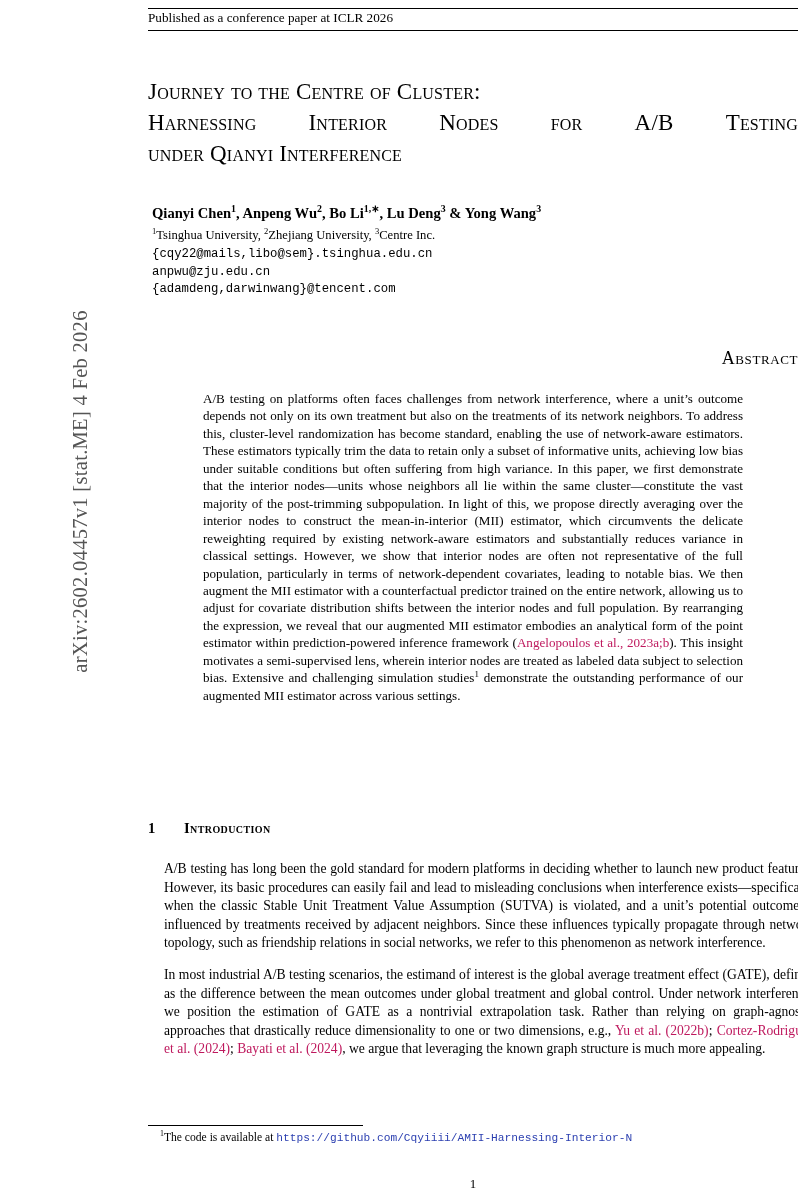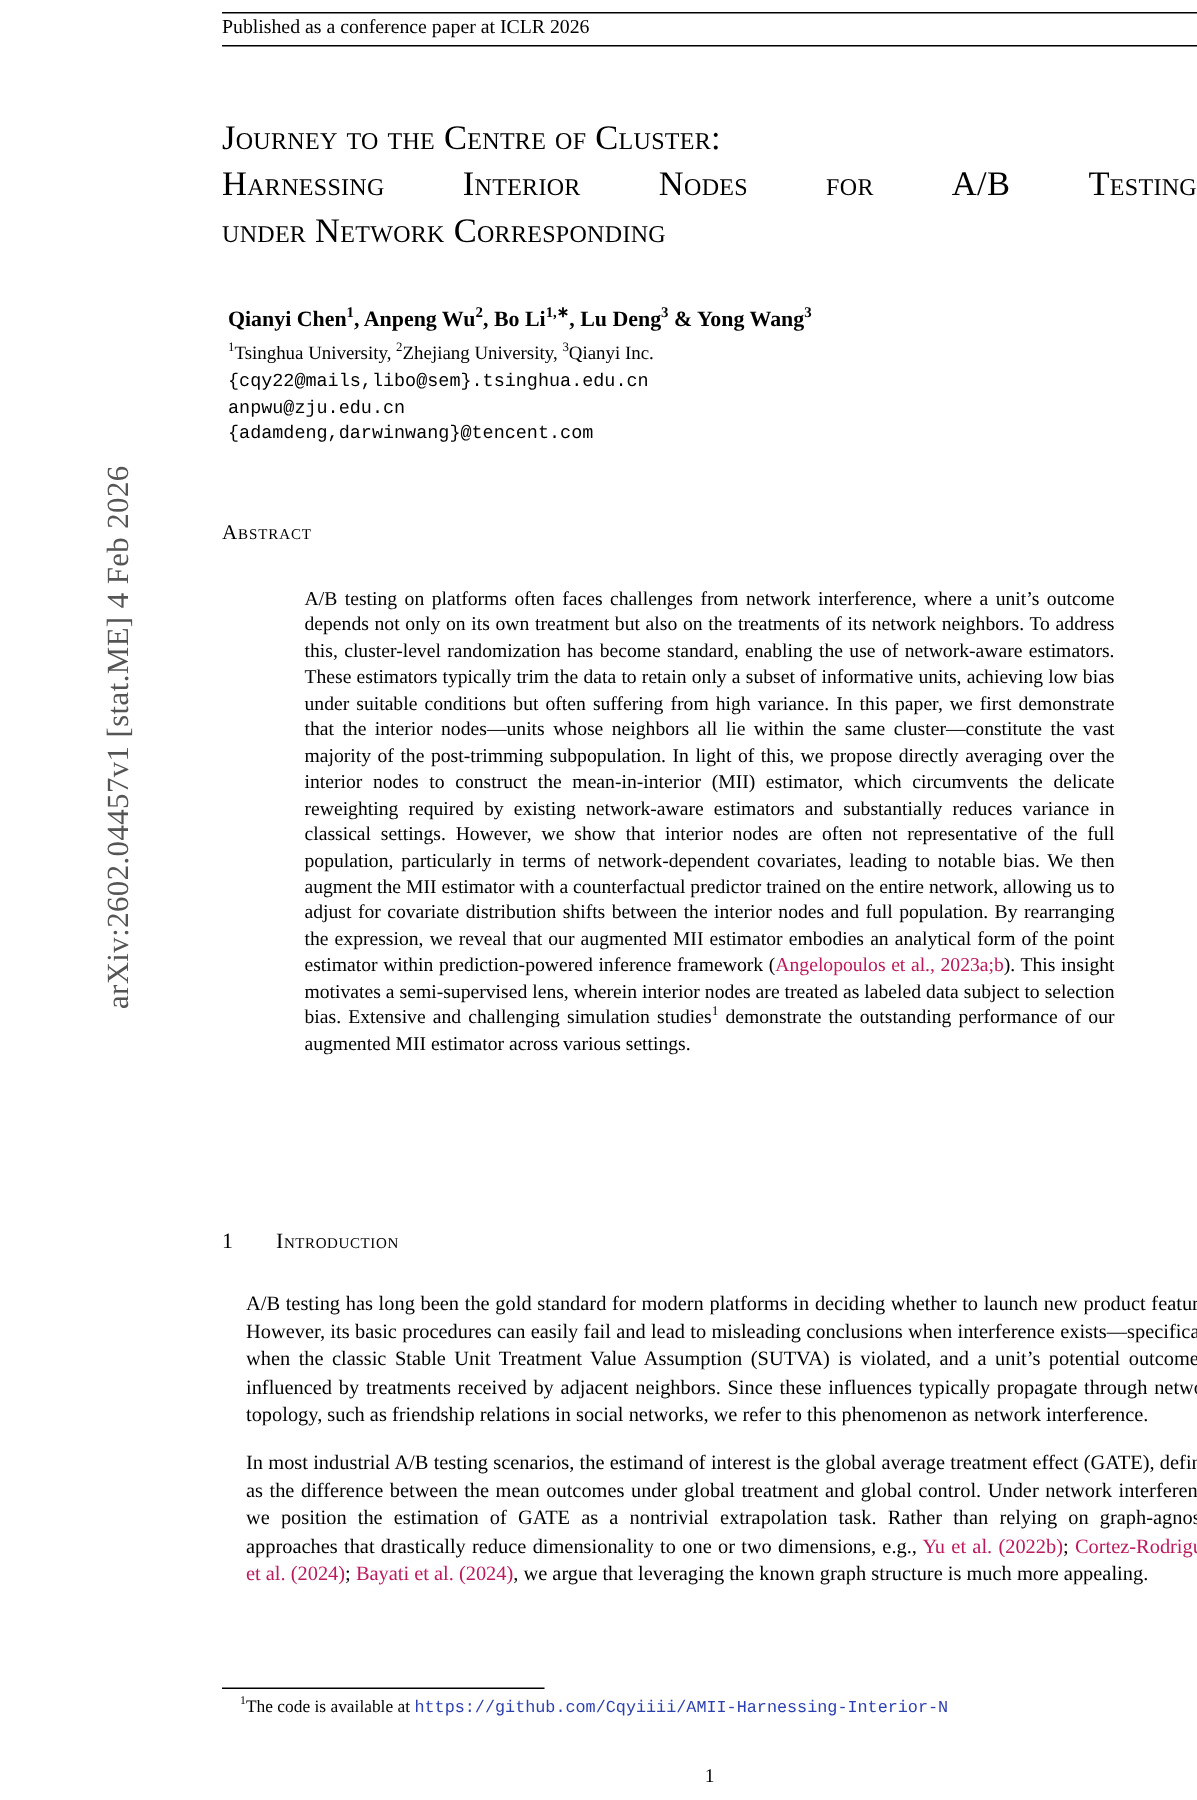--- a/index.html
+++ b/index.html
@@ -101,42 +101,43 @@
     width: 646px;
     font-family: "Liberation Mono", monospace;
     font-size: 12.3px;
     line-height: 17.5px;
   }
   .abstract-head {
     position: absolute;
     left: 0;
     top: 348px;
     width: 650px;
-    text-align: left;
-    font-size: 14px;
+    text-align: right;
+    font-size: 18px;
     font-variant: small-caps;
     letter-spacing: 0.6px;
   }
   .abstract-body {
     position: absolute;
     left: 55px;
     top: 390px;
     width: 540px;
     font-size: 13.1px;
     line-height: 17.45px;
     text-align: justify;
   }
   .section-head {
     position: absolute;
     left: 0;
     top: 820px;
     width: 650px;
     font-size: 14.6px;
     font-variant: small-caps;
     letter-spacing: 0.4px;
+    font-weight: bold;
   }
   .section-num { display: inline-block; width: 36px; }
   .body-text {
     position: absolute;
     left: 16px;
     top: 860px;
     width: 650px;
     font-size: 13.6px;
     line-height: 18.6px;
     text-align: justify;
@@ -190,31 +191,31 @@
     <div class="title">
       <span class="line">Journey to the Centre of Cluster:</span>
       <span class="line l2">
         <span>Harnessing</span>
         <span>Interior</span>
         <span>Nodes</span>
         <span>for</span>
         <span>A/B</span>
         <span>Testing</span>
       </span>
-      <span class="line">under Network Corresponding</span>
+      <span class="line">under Qianyi Interference</span>
     </div>
 
     <div class="authors">
       <span>Qianyi Chen</span><sup>1</sup><span>, </span><span>Anpeng Wu</span><sup>2</sup><span>, </span><span>Bo Li</span><sup>1,</sup><sup>∗</sup><span>, </span><span>Lu Deng</span><sup>3</sup> <span>&amp;</span> <span>Yong Wang</span><sup>3</sup>
     </div>
 
     <div class="affil">
       <sup>1</sup><span>Tsinghua University,</span>
       <sup>2</sup><span>Zhejiang University,</span>
-      <sup>3</sup><span>Qianyi Inc.</span>
+      <sup>3</sup><span>Centre Inc.</span>
     </div>
 
     <div class="emails">
       <div>{cqy22@mails,libo@sem}.tsinghua.edu.cn</div>
       <div>anpwu@zju.edu.cn</div>
       <div>{adamdeng,darwinwang}@tencent.com</div>
     </div>
 
     <div class="abstract-head">Abstract</div>
 

